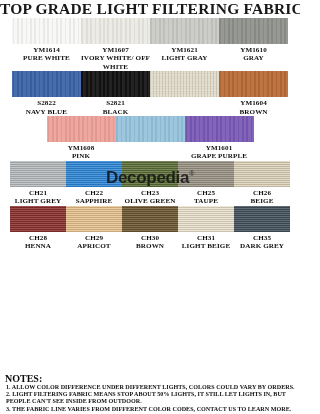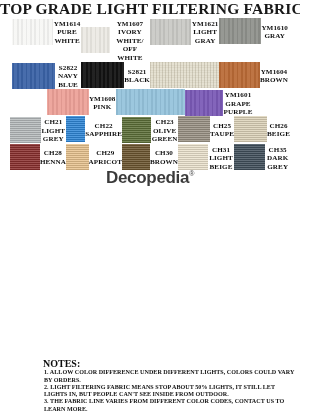--- a/index.html
+++ b/index.html
@@ -31,21 +31,21 @@
     justify-content: center;
   }
   .row {
     display: flex;
     width: 300px;
     justify-content: center;
     align-items: flex-start;
   }
   .cell {
     display: flex;
-    flex-direction: row;
+    flex-direction: column;
     align-items: center;
   }
   .row-4col .cell { width: 69px; }
   .row-5col .cell { width: 56px; }
 
   .swatch {
     width: 100%;
     position: relative;
     overflow: hidden;
   }
@@ -108,21 +108,20 @@
     font-size: 7px;
     vertical-align: super;
     font-weight: normal;
   }
 
   .notes {
     position: absolute;
     left: 3px;
     right: 3px;
     bottom: 1px;
-    margin-left: 38px;
   }
   .notes-title {
     font-family: "Liberation Serif", "DejaVu Serif", serif;
     font-weight: bold;
     font-size: 10px;
     line-height: 10px;
     color: #0c0c0c;
     padding-left: 2px;
   }
   .notes-list {

